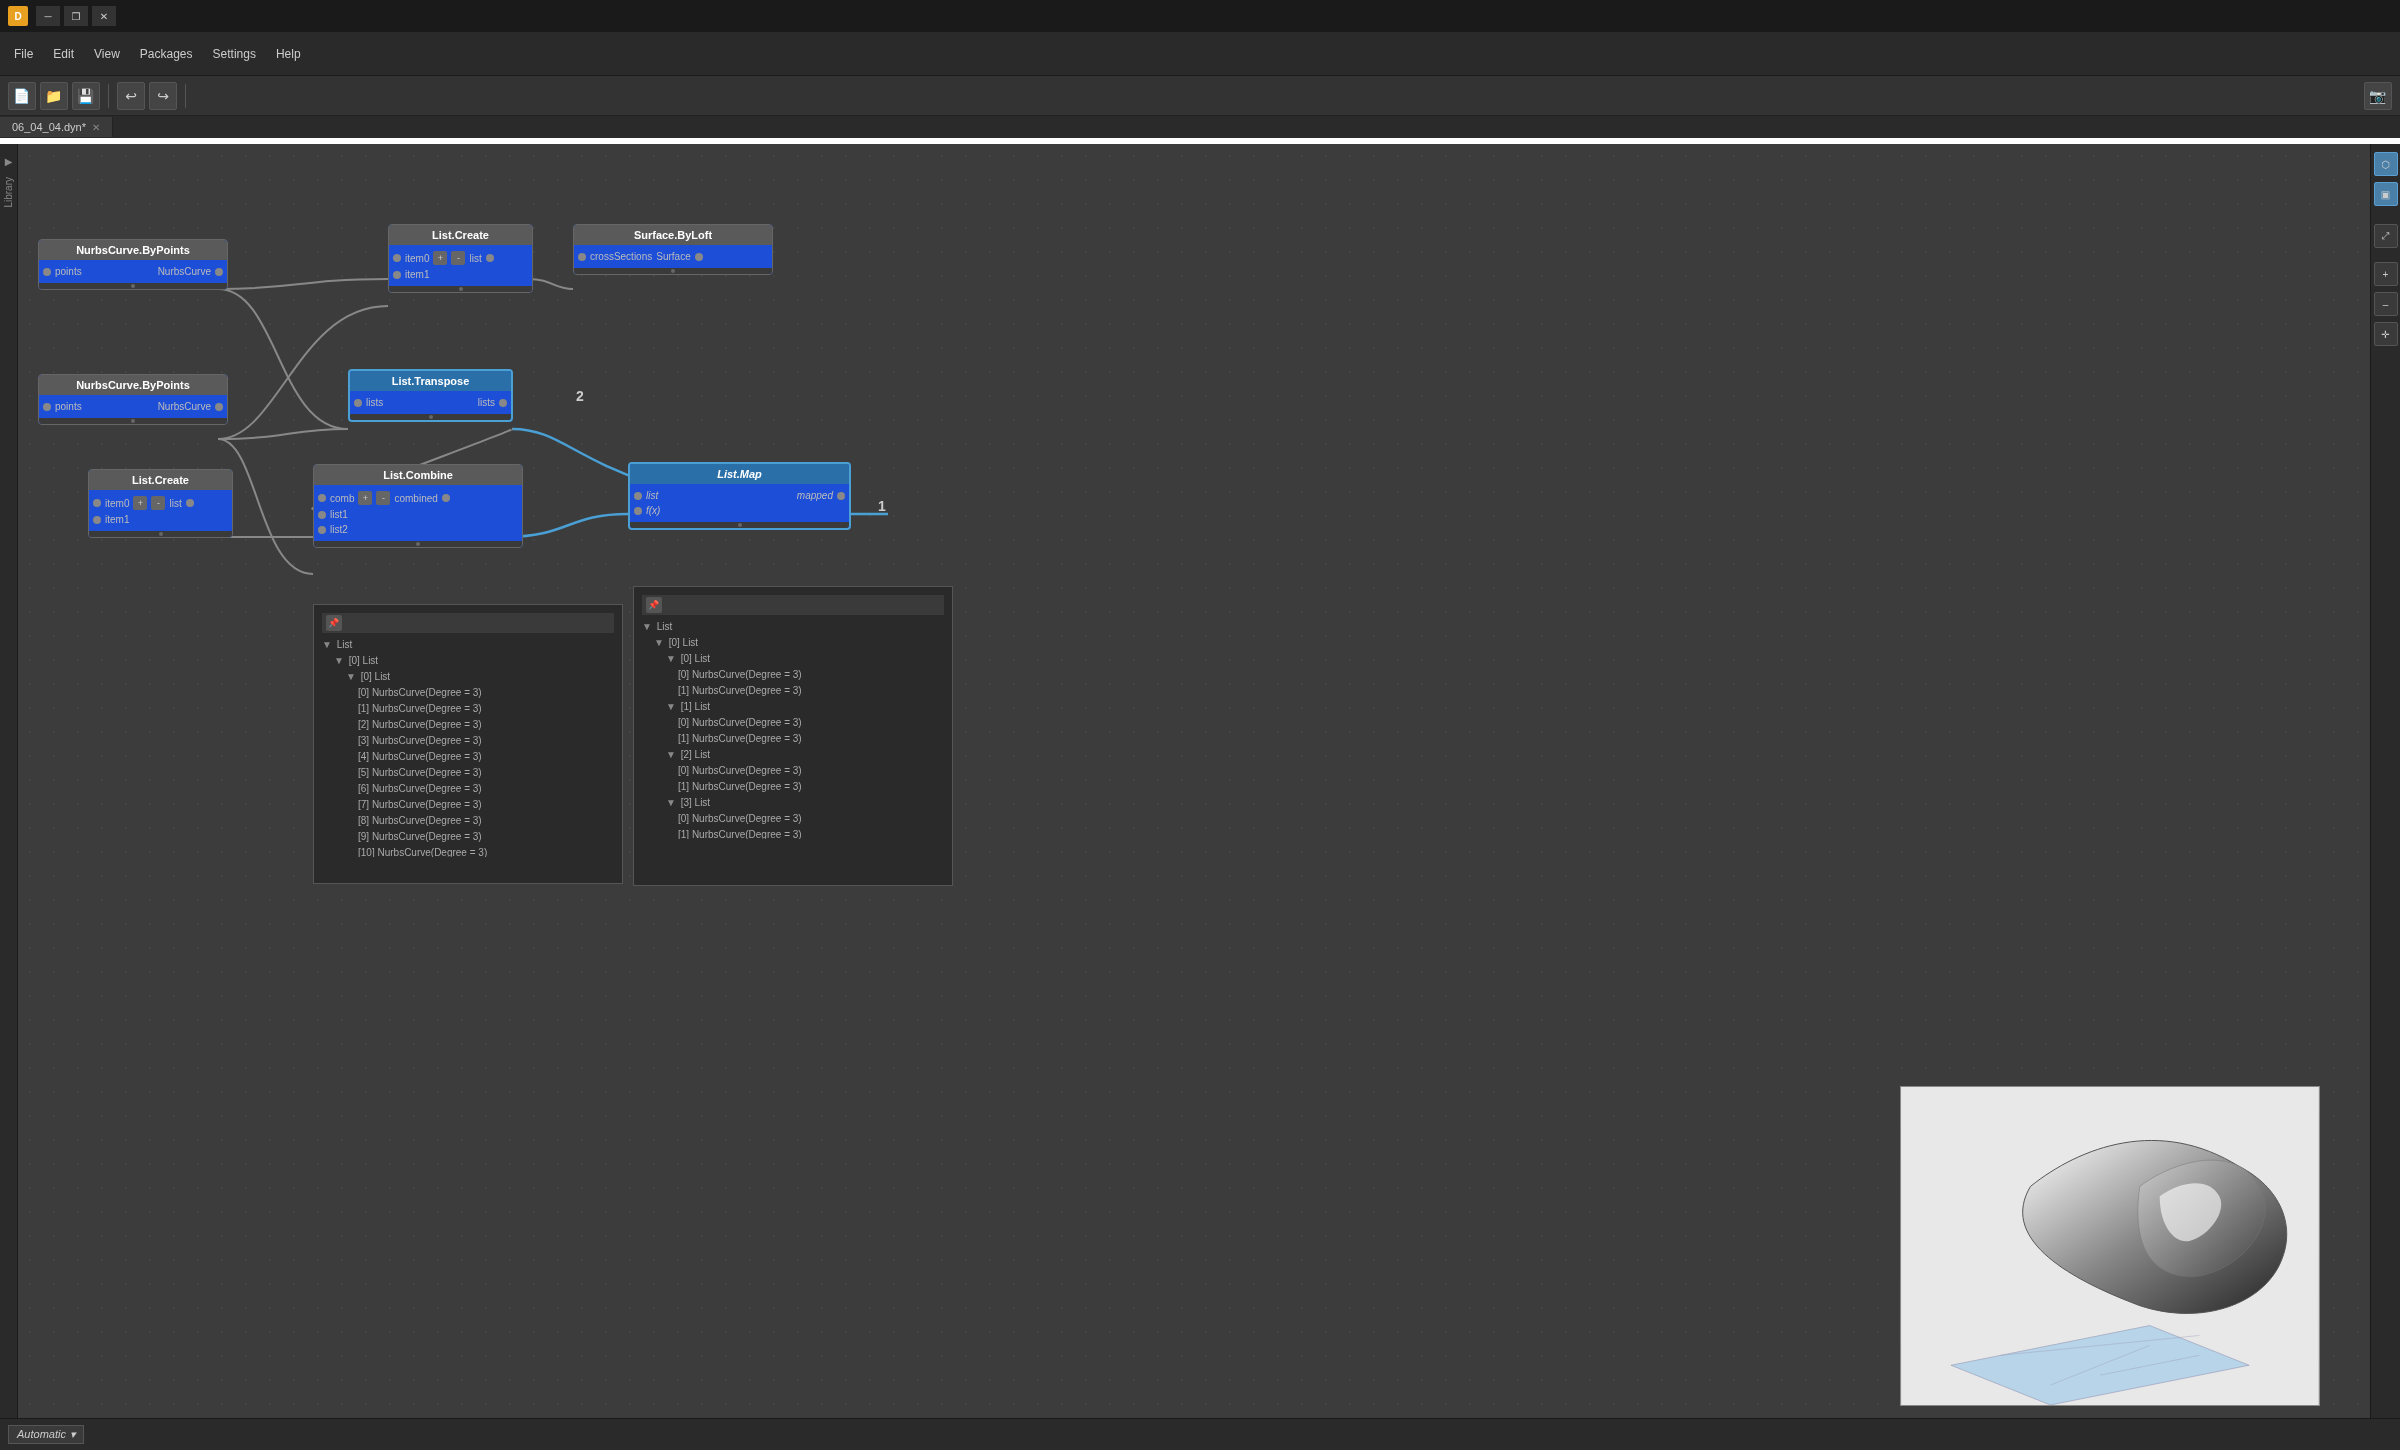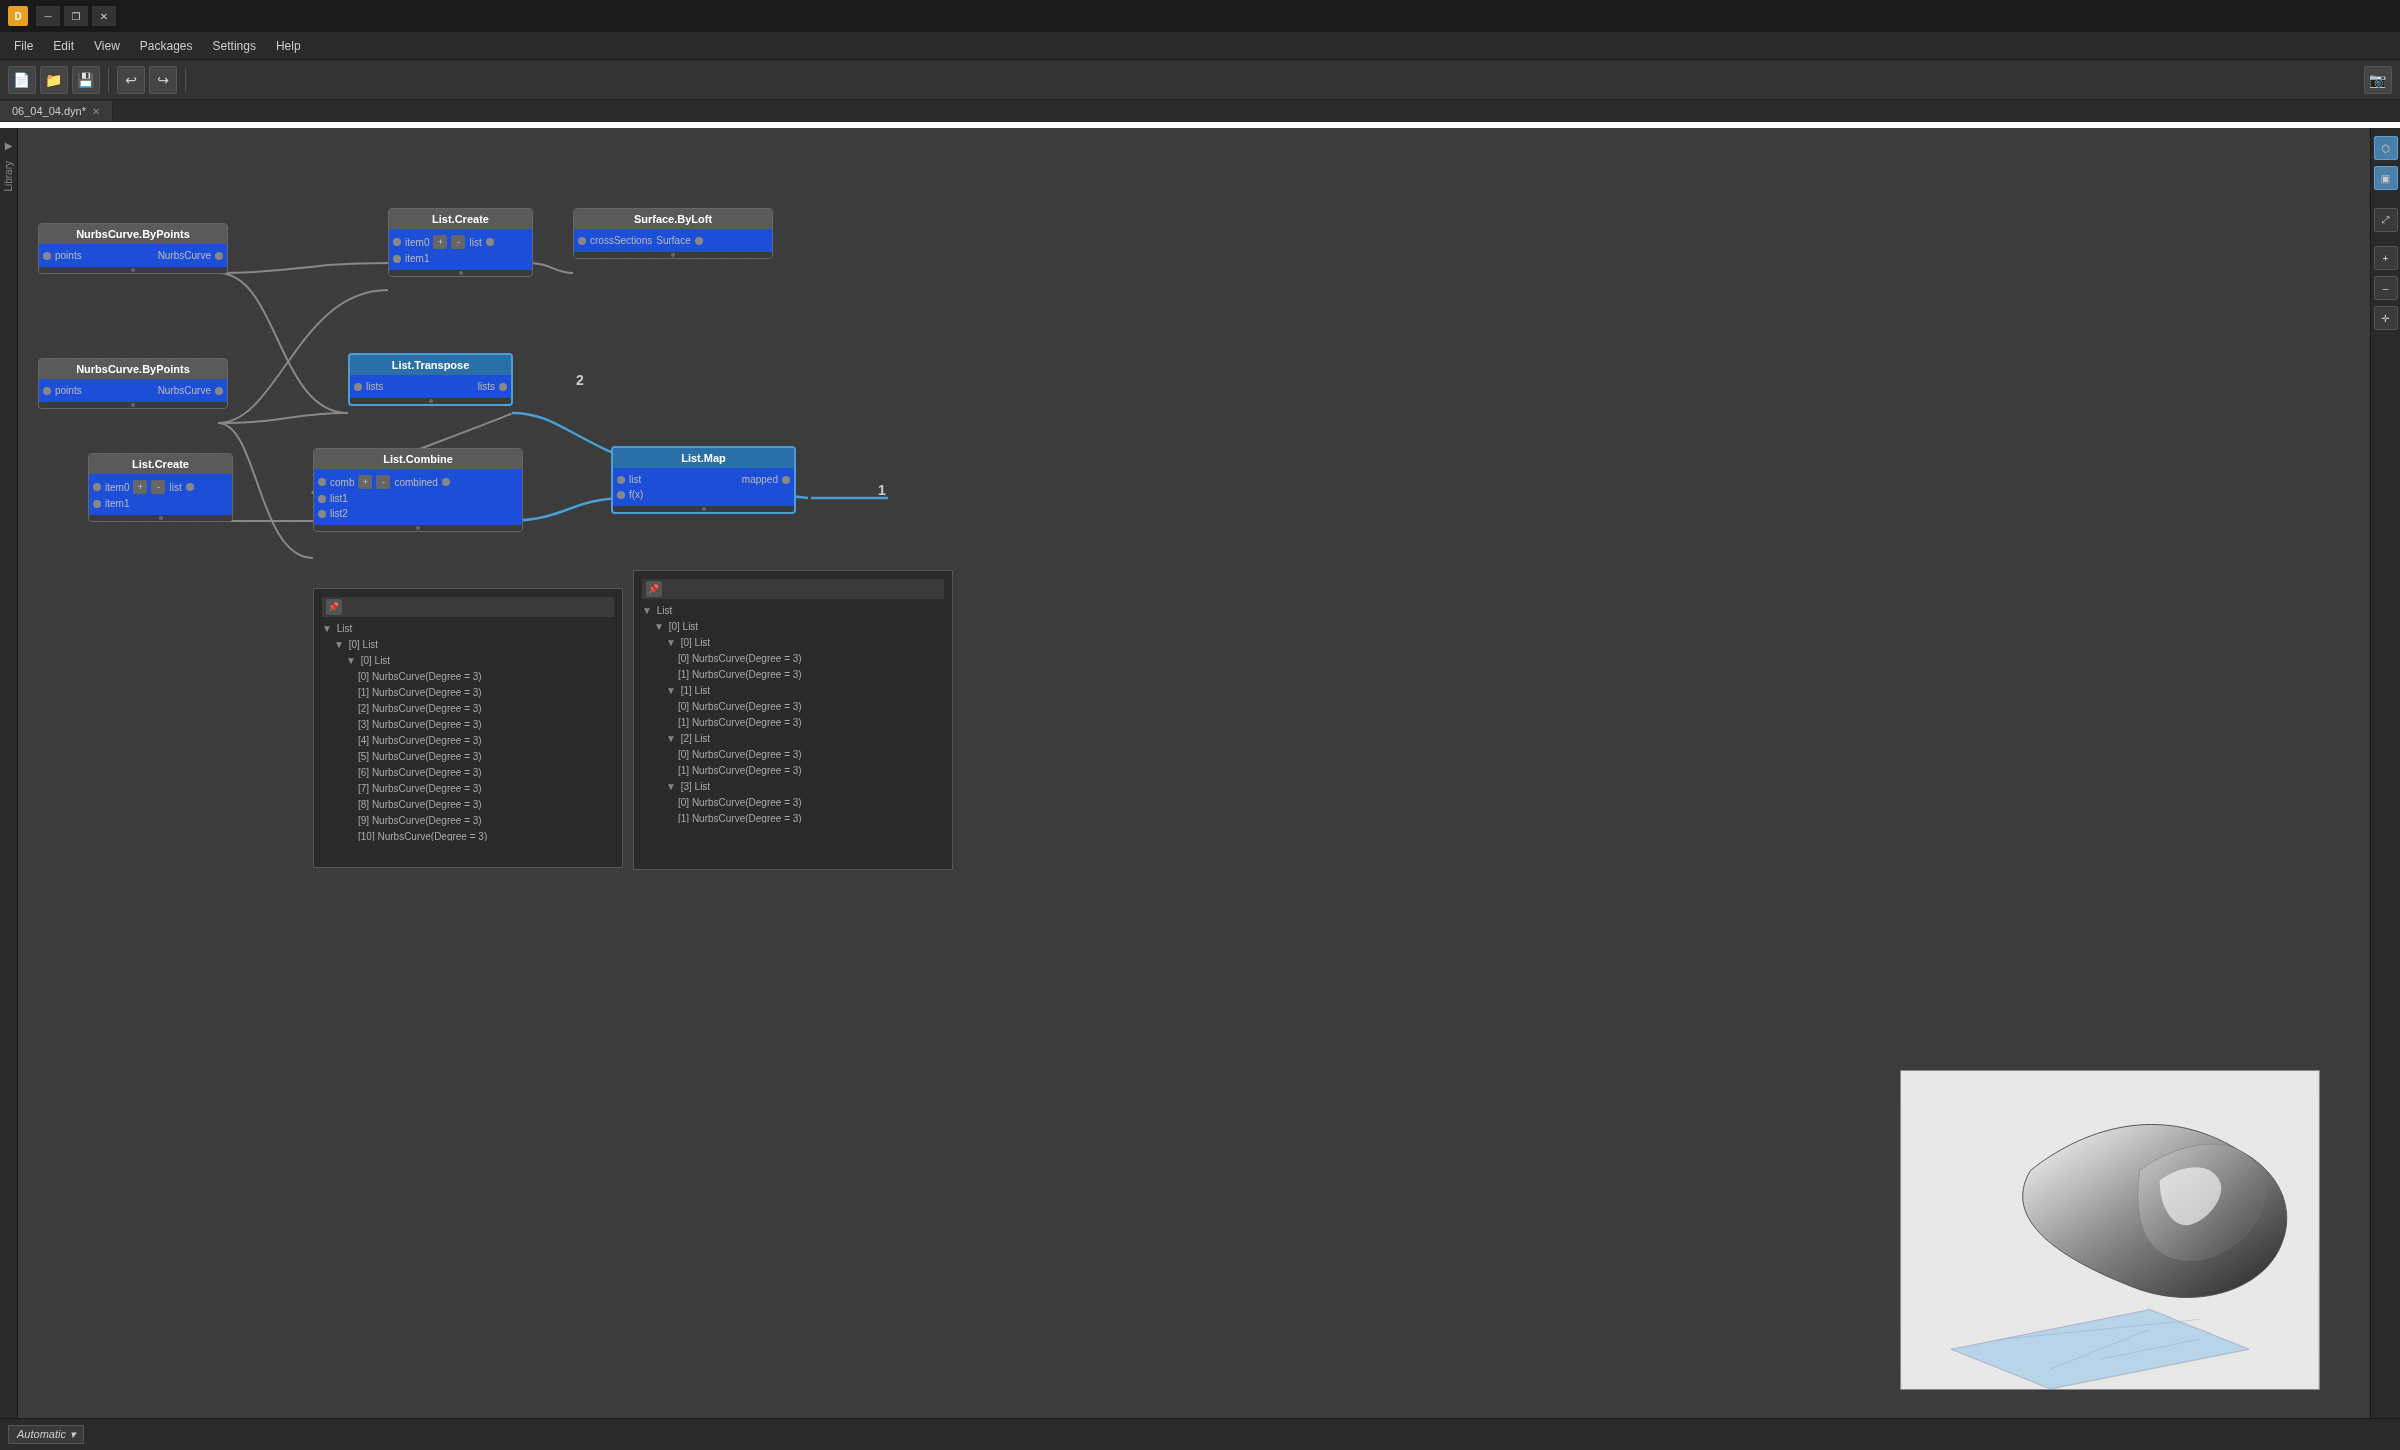--- a/index.html
+++ b/index.html
@@ -38,21 +38,21 @@
       border: none;
       color: #ccc;
       cursor: pointer;
       display: flex; align-items: center; justify-content: center;
       font-size: 10px;
     }
 
     
     #menubar {
       background: #2a2a2a;
-      height: 28px;
+      height: 44px;
       display: flex;
       align-items: center;
       padding: 0 4px;
       border-bottom: 1px solid #1a1a1a;
     }
     .menu-item {
       padding: 4px 10px;
       color: #ccc;
       cursor: pointer;
       font-size: 12px;
@@ -532,21 +532,21 @@
         <div class="node-row">
           <div class="port"></div>
           <span class="port-label">list2</span>
         </div>
       </div>
       <div class="node-footer">
         <div class="node-footer-dot"></div>
       </div>
     </div>
 
-    <div class="node node-blue-outline" style="left:593px; top:318px; width:185px;">
+    <div class="node node-blue-outline" style="left:610px; top:318px; width:223px;font-style:italic;">
       <div class="node-header blue">List.Map</div>
       <div class="node-body">
         <div class="node-row">
           <div class="port"></div>
           <span class="port-label">list</span>
           <span class="port-label" style="margin-left:auto">mapped</span>
           <div class="port"></div>
         </div>
         <div class="node-row">
           <div class="port"></div>

